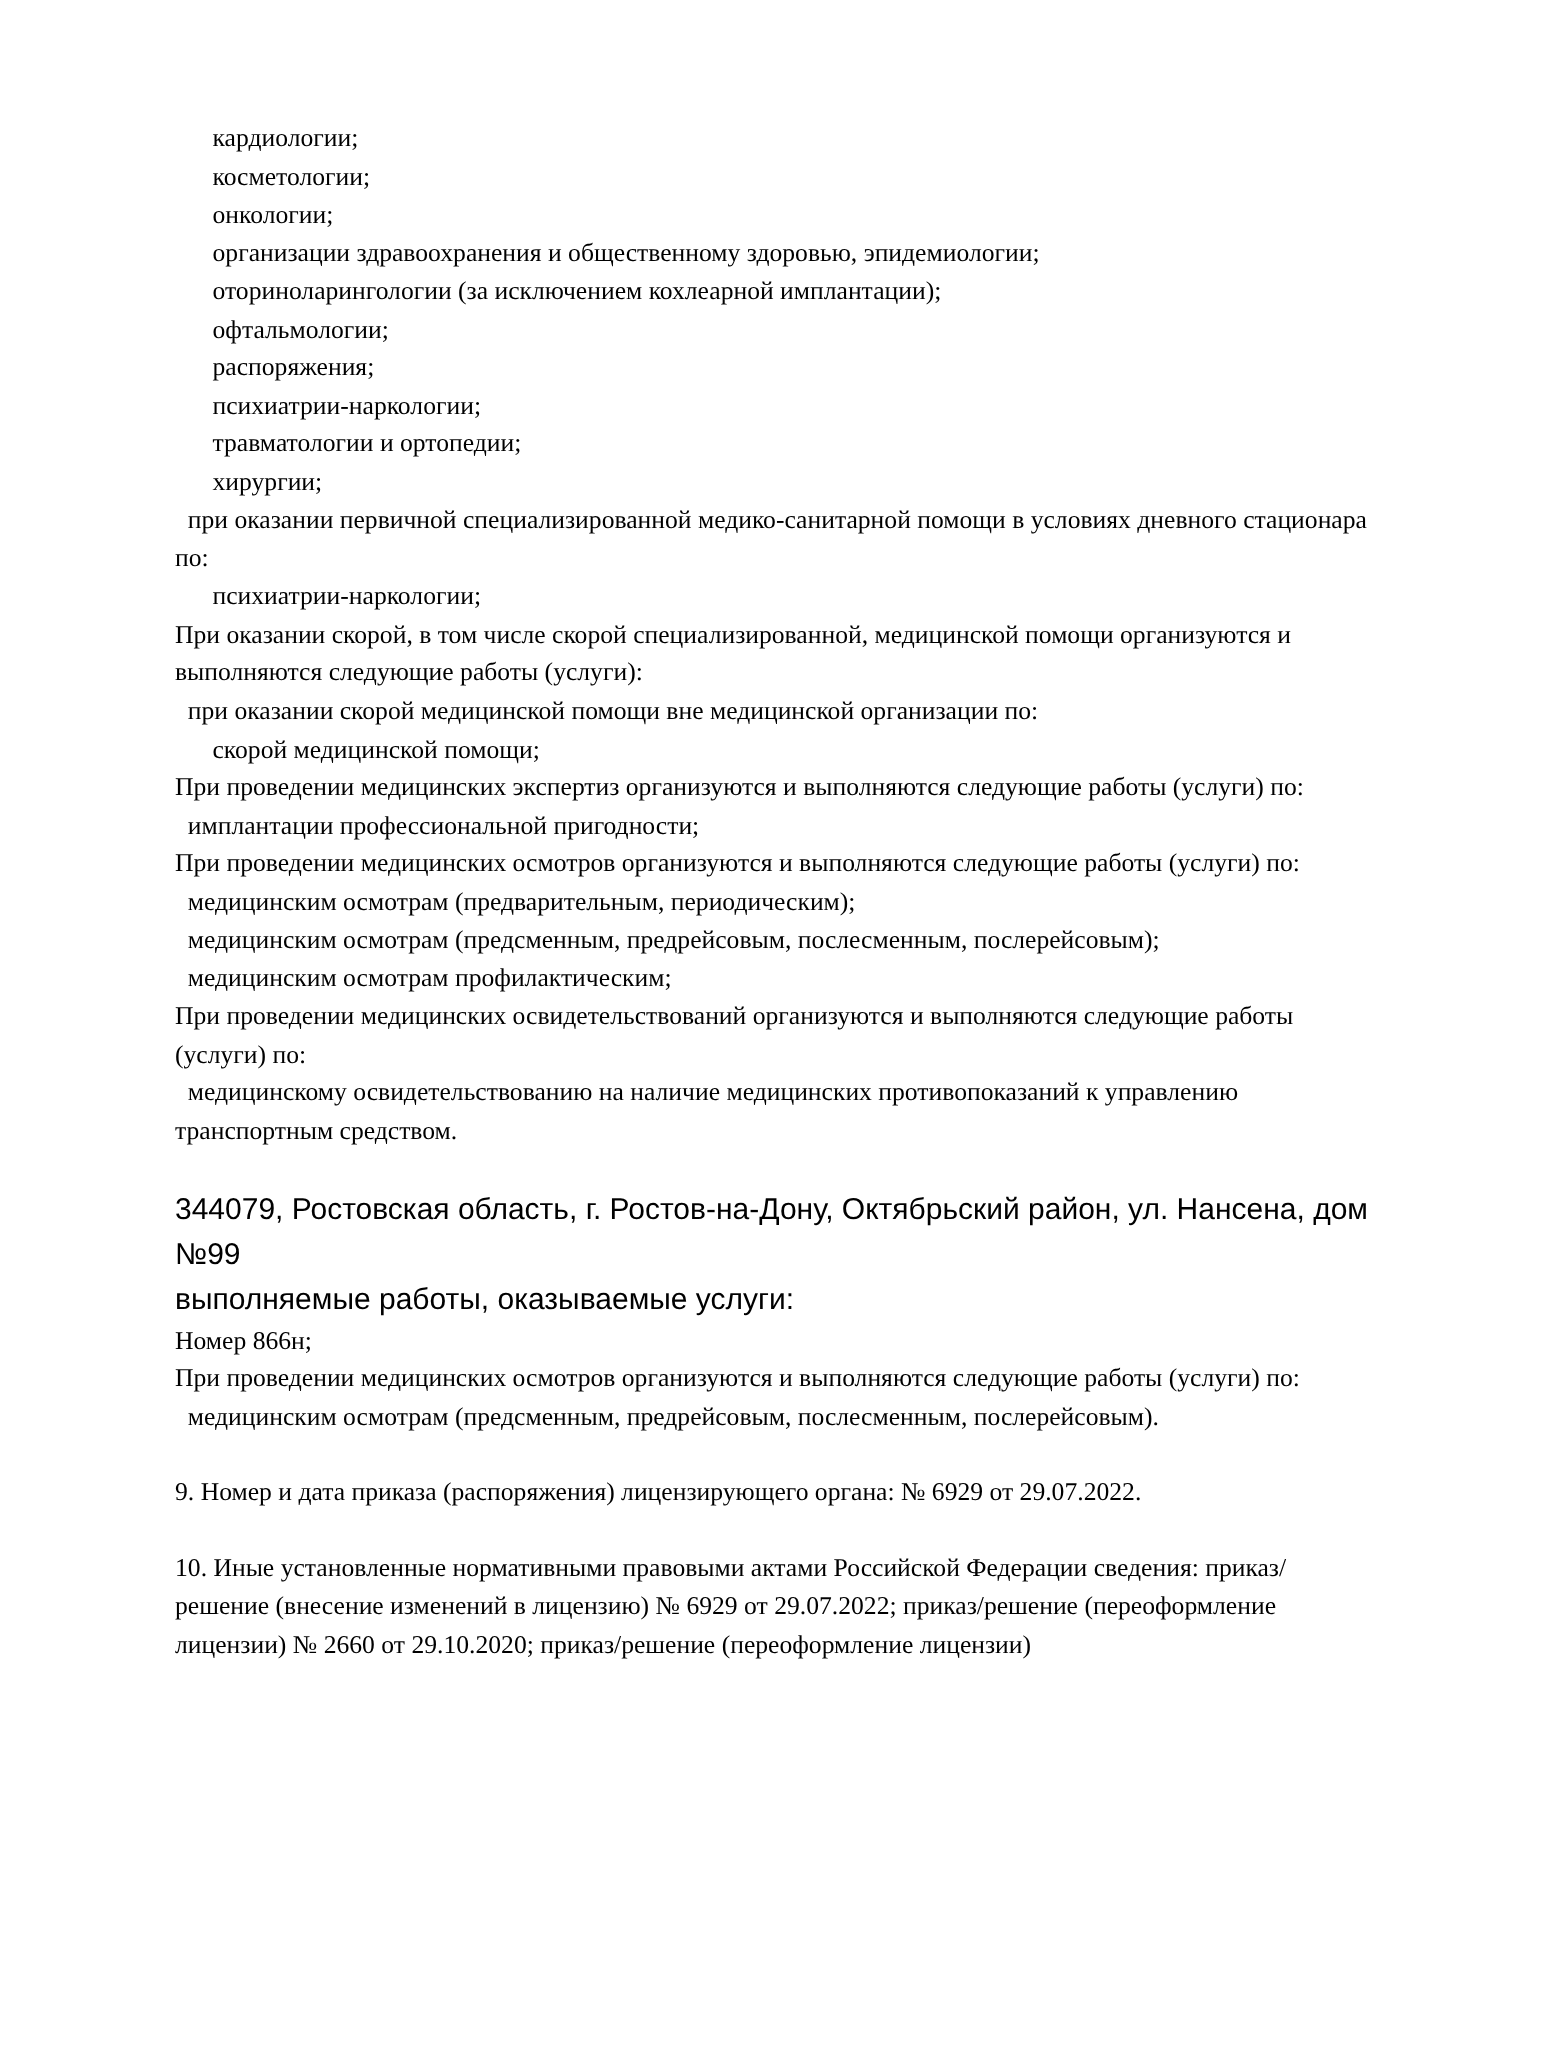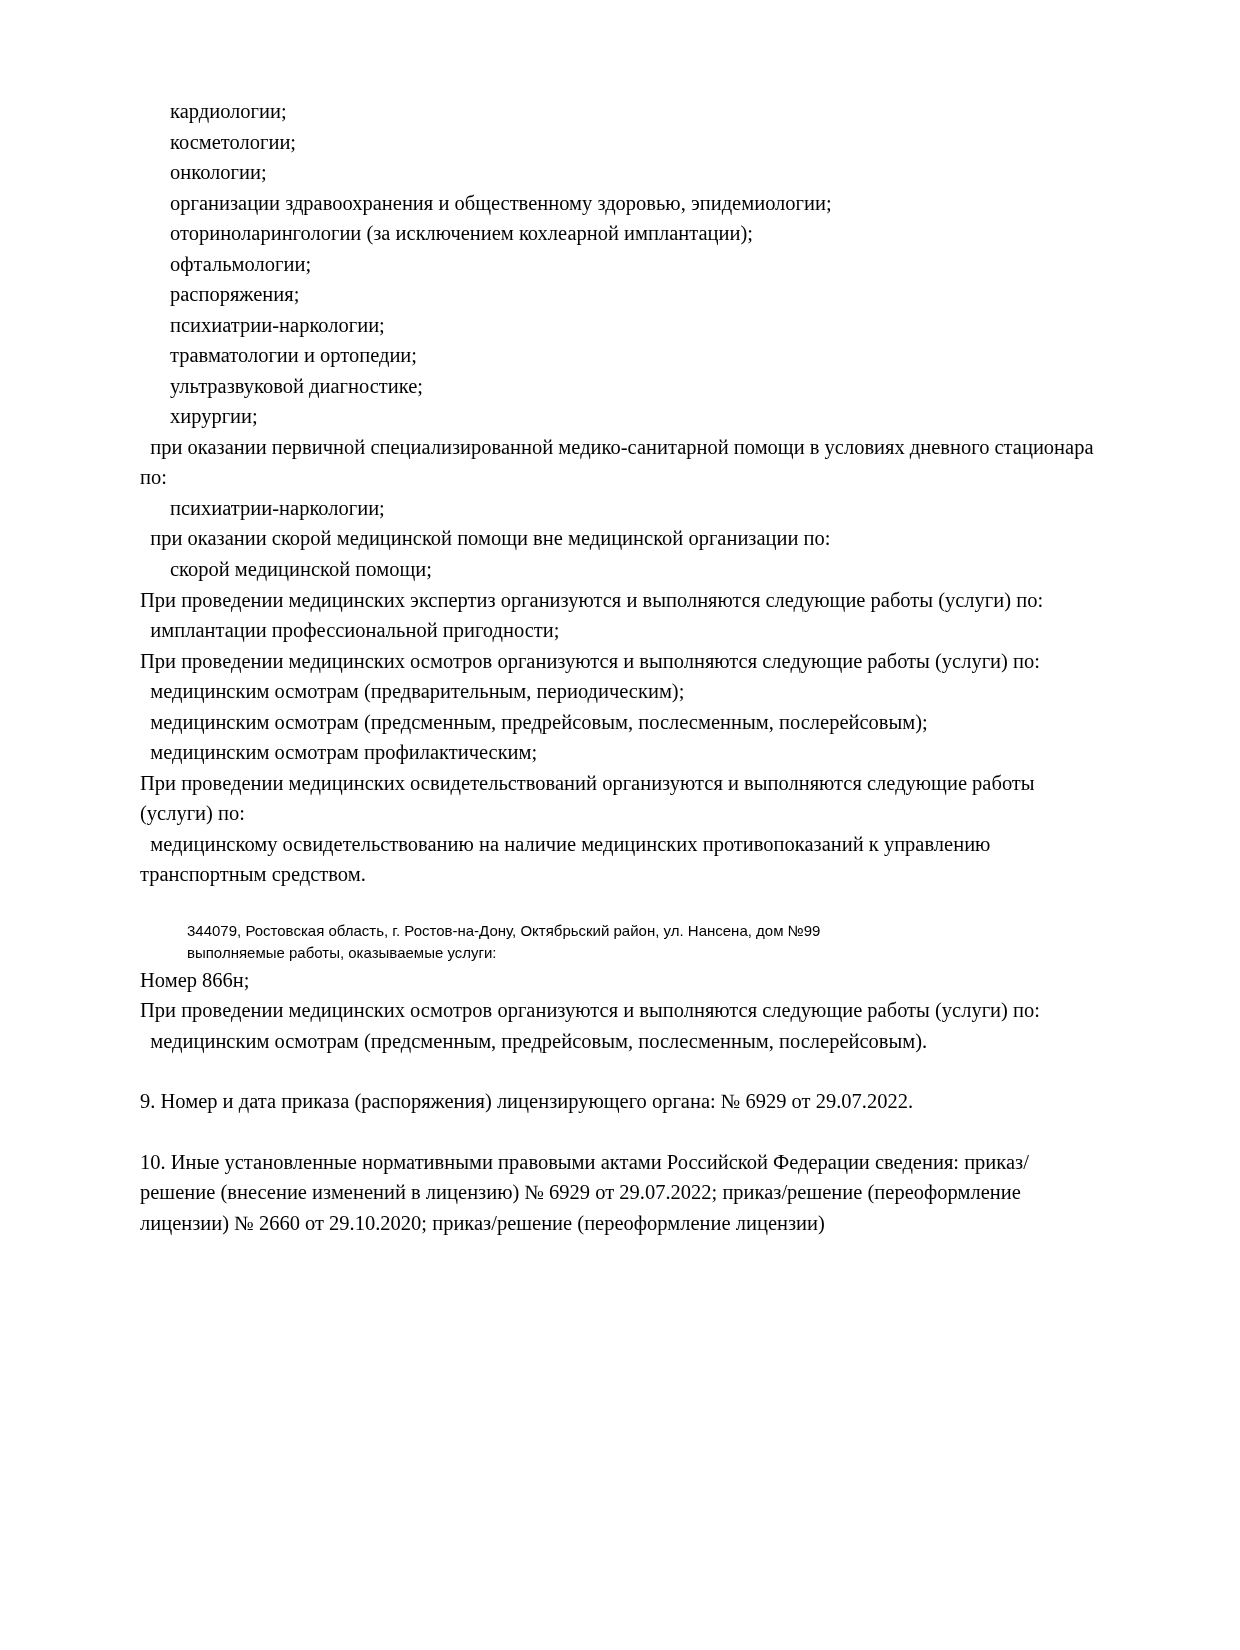--- a/index.html
+++ b/index.html
@@ -41,22 +41,21 @@
     padding: 0;
   }
   .block {
     margin: 0 0 0 0;
   }
   .spacer-md {
     height: 30px;
   }
   .sans {
     font-family: "Liberation Sans", "DejaVu Sans", sans-serif;
-    font-size: 15px;
-    margin-left: 47px;
+    font-size: 24px;
   }
   .flow {
     white-space: pre-wrap;
   }
 </style>
 </head>
 <body>
 
 <div class="page">
   <div class="doc-body">
@@ -64,27 +63,27 @@
     <div class="block">
       <p class="line indent-1">кардиологии;</p>
       <p class="line indent-1">косметологии;</p>
       <p class="line indent-1">онкологии;</p>
       <p class="line indent-1">организации здравоохранения и общественному здоровью, эпидемиологии;</p>
       <p class="line indent-1">оториноларингологии (за исключением кохлеарной имплантации);</p>
       <p class="line indent-1">офтальмологии;</p>
       <p class="line indent-1">распоряжения;</p>
       <p class="line indent-1">психиатрии-наркологии;</p>
       <p class="line indent-1">травматологии и ортопедии;</p>
-      <p class="line indent-1">ультразвуковой диагностике;</p>
       <p class="line indent-1">хирургии;</p>
     </div>
 
     <p class="para flow">  при оказании первичной специализированной медико-санитарной помощи в условиях дневного стационара по:</p>
     <p class="line indent-1">психиатрии-наркологии;</p>
 
+    <p class="para flow">При оказании скорой, в том числе скорой специализированной, медицинской помощи организуются и выполняются следующие работы (услуги):</p>
     <p class="para flow">  при оказании скорой медицинской помощи вне медицинской организации по:</p>
     <p class="line indent-1">скорой медицинской помощи;</p>
 
     <p class="para flow">При проведении медицинских экспертиз организуются и выполняются следующие работы (услуги) по:</p>
     <p class="para flow indent-2">  имплантации профессиональной пригодности;</p>
 
     <p class="para flow">При проведении медицинских осмотров организуются и выполняются следующие работы (услуги) по:</p>
     <p class="para flow indent-2">  медицинским осмотрам (предварительным, периодическим);</p>
     <p class="para flow indent-2">  медицинским осмотрам (предсменным, предрейсовым, послесменным, послерейсовым);</p>
     <p class="para flow indent-2">  медицинским осмотрам профилактическим;</p>

